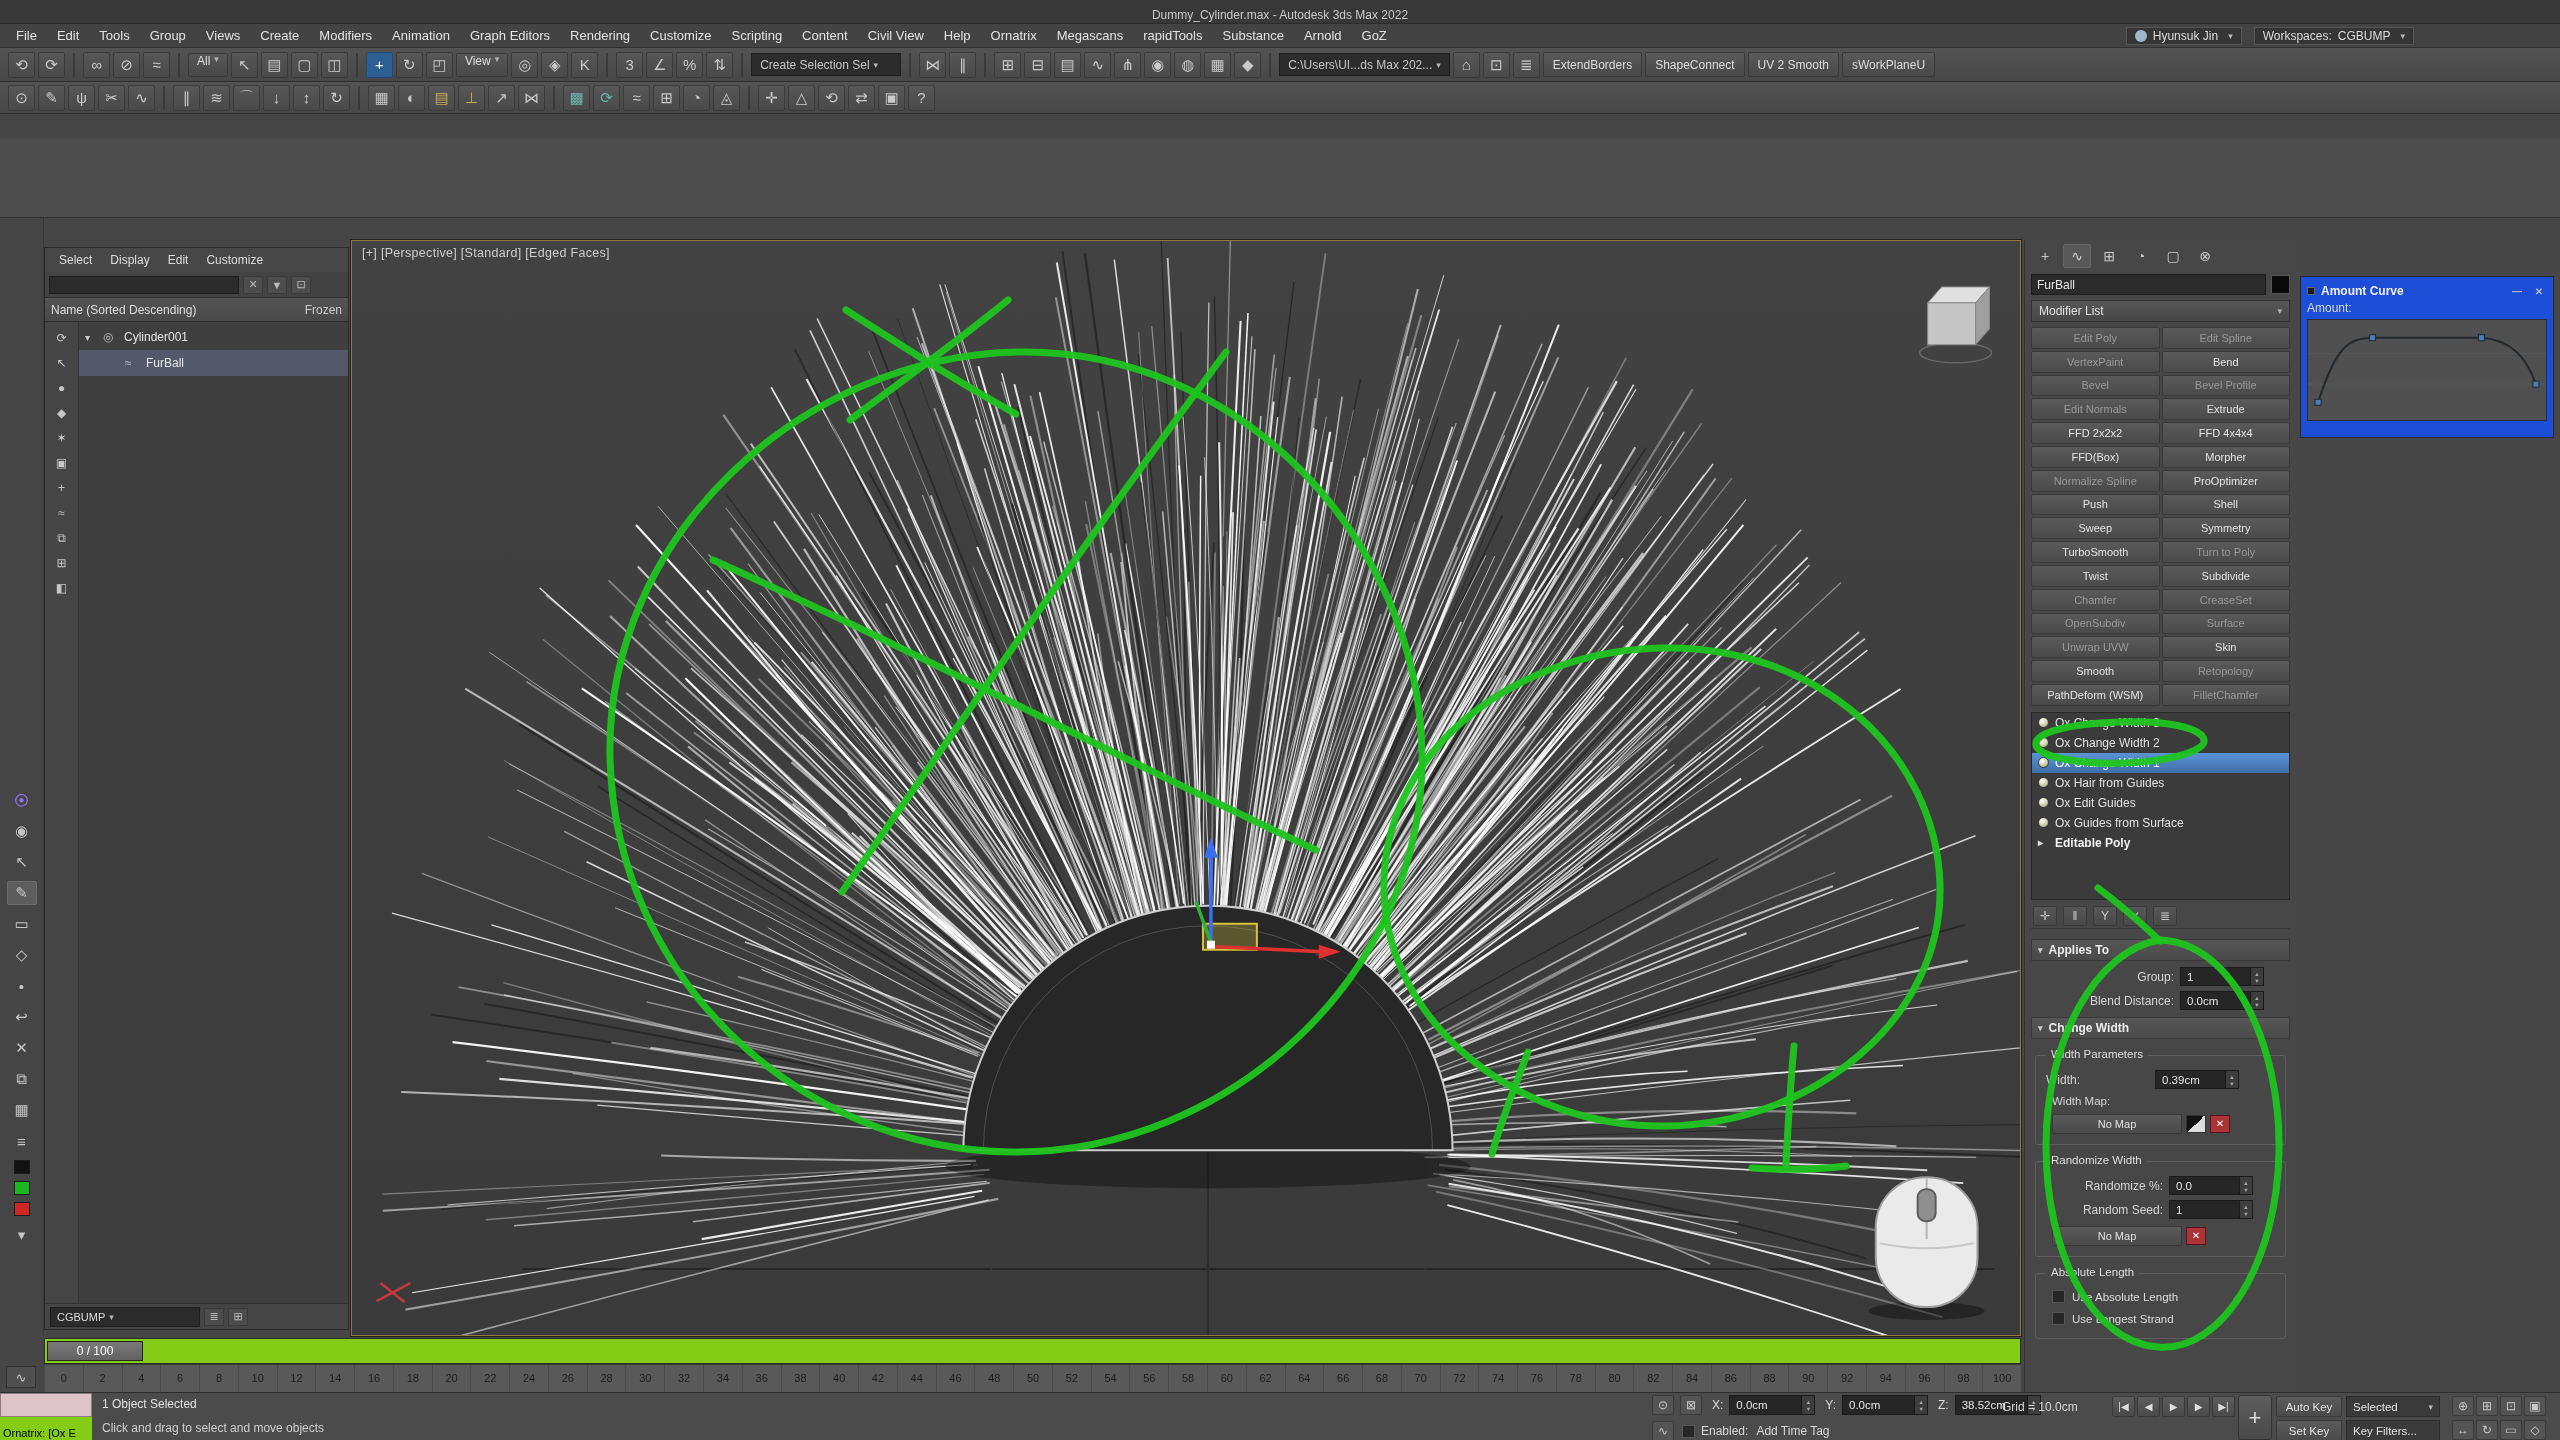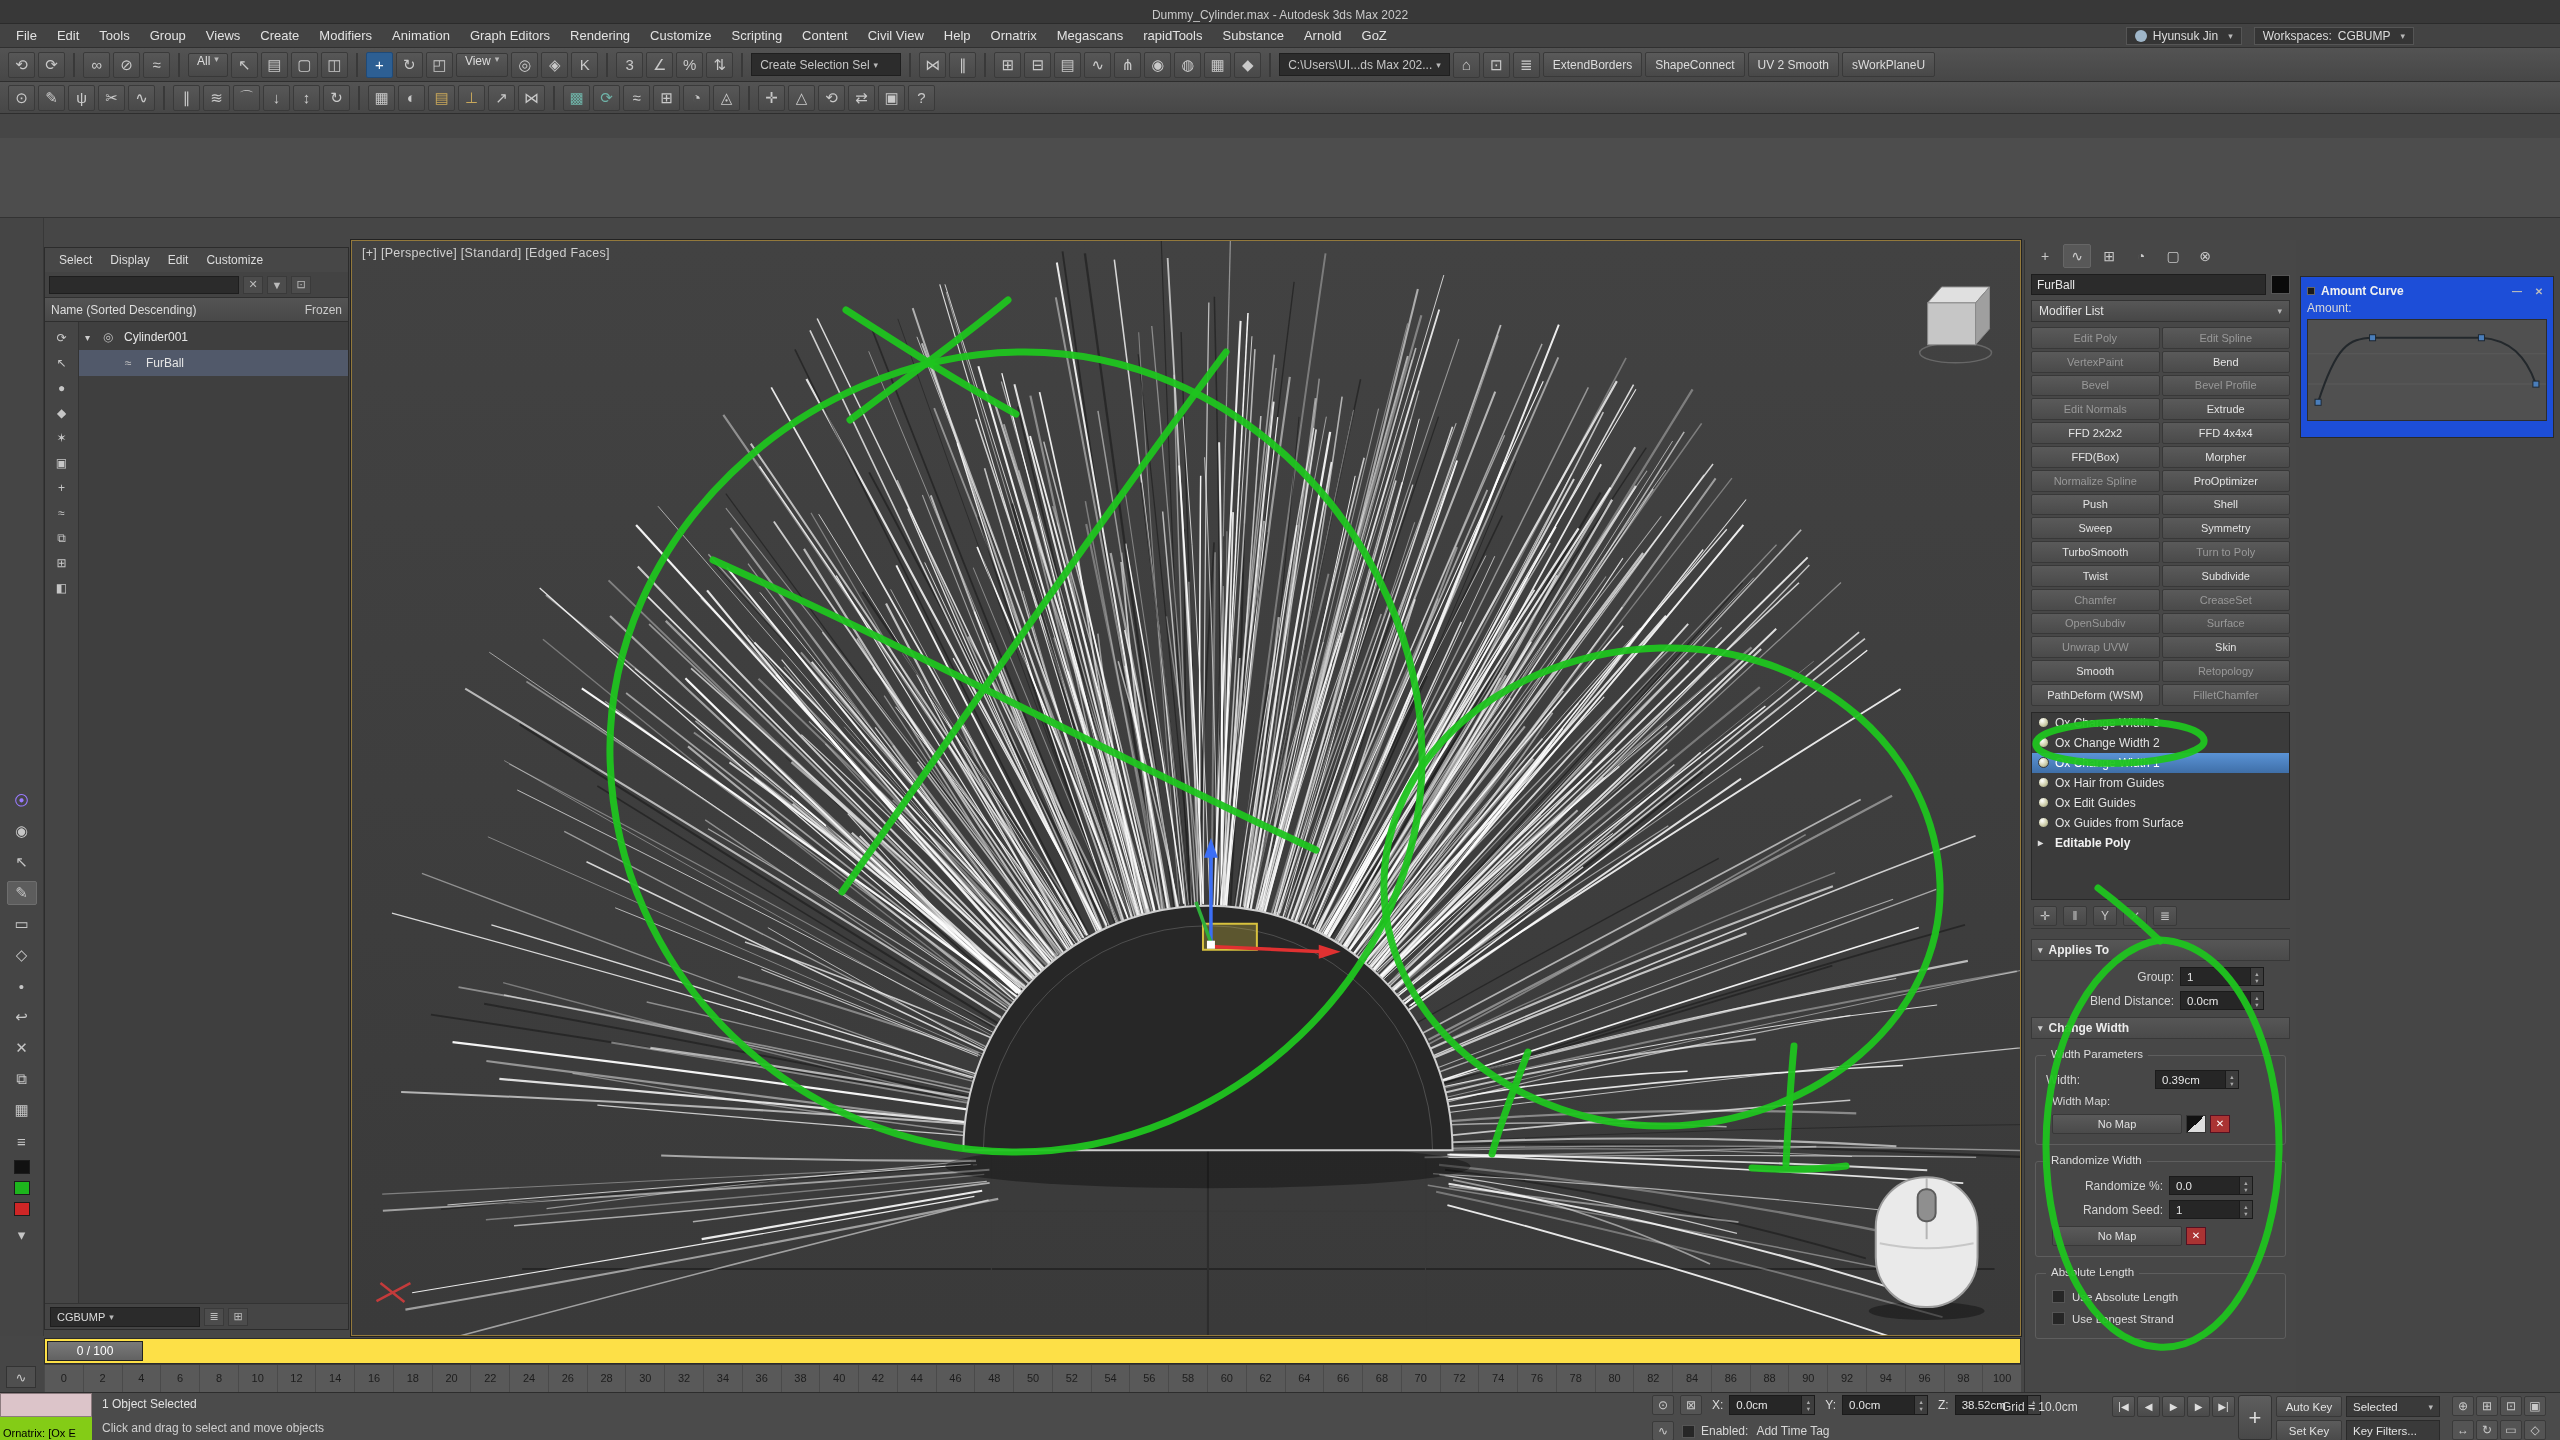--- a/index.html
+++ b/index.html
@@ -102,21 +102,21 @@
 
 .acurve{position:absolute;left:2300px;top:276px;width:254px;height:162px;background:#1d4ed8;border:1px solid #2a2a2a;padding:4px 6px;font-size:12px;}
 .ac-head{display:flex;align-items:center;gap:6px;height:20px;color:#f0f0f0;font-weight:bold;}
 .ac-dot{width:8px;height:8px;background:#1a1a1a;border:1px solid #666;}
 .ac-btn{margin-left:auto;color:#bbb;font-size:10px;width:16px;text-align:center;}
 .ac-btn + .ac-btn{margin-left:0;}
 .ac-amount{height:18px;color:#d8d8d8;}
 .ac-graph{height:102px;background:#505050;border:1px solid #2d2d2d;}
 .ac-graph svg{width:100%;height:100%;}
 
-.tl-track{position:absolute;left:44px;top:1338px;width:1977px;height:26px;background:#fde047;border:1px solid #2b2b2b;}
+.tl-track{position:absolute;left:44px;top:1338px;width:1977px;height:26px;background:#84cc16;border:1px solid #2b2b2b;}
 .tl-handle{position:absolute;left:2px;top:2px;width:96px;height:20px;background:linear-gradient(#7a7a7a,#626262);border:1px solid #222;color:#fff;font-size:12px;display:flex;align-items:center;justify-content:center;}
 .tl-minibtn{position:absolute;left:6px;top:1366px;width:30px;height:22px;display:flex;align-items:center;justify-content:center;background:#4f4f4f;border:1px solid #333;color:#ccc;font-size:13px;}
 .ruler{position:absolute;left:44px;top:1364px;width:1977px;height:28px;background:#595959;border-top:1px solid #3a3a3a;display:flex;}
 .tick{flex:1;text-align:center;font-size:11px;color:#1d1d1d;line-height:26px;border-left:1px solid #4a4a4a;overflow:hidden;}
 
 .sb{position:absolute;left:0;top:1392px;width:2560px;height:48px;background:#4b4b4b;border-top:1px solid #2d2d2d;font-size:12px;}
 .sb .abs{position:absolute;}
 .listener-pink{left:0;top:0;width:92px;height:24px;background:#dcc4c9;border:1px solid #8c7b7e;}
 .listener-white{left:0;top:24px;width:92px;height:32px;background:#84cc16;color:#000;font-size:11px;display:flex;align-items:center;padding:0 3px;white-space:nowrap;overflow:hidden;}
 .sb-sel{left:102px;top:4px;color:#e2e2e2;}

